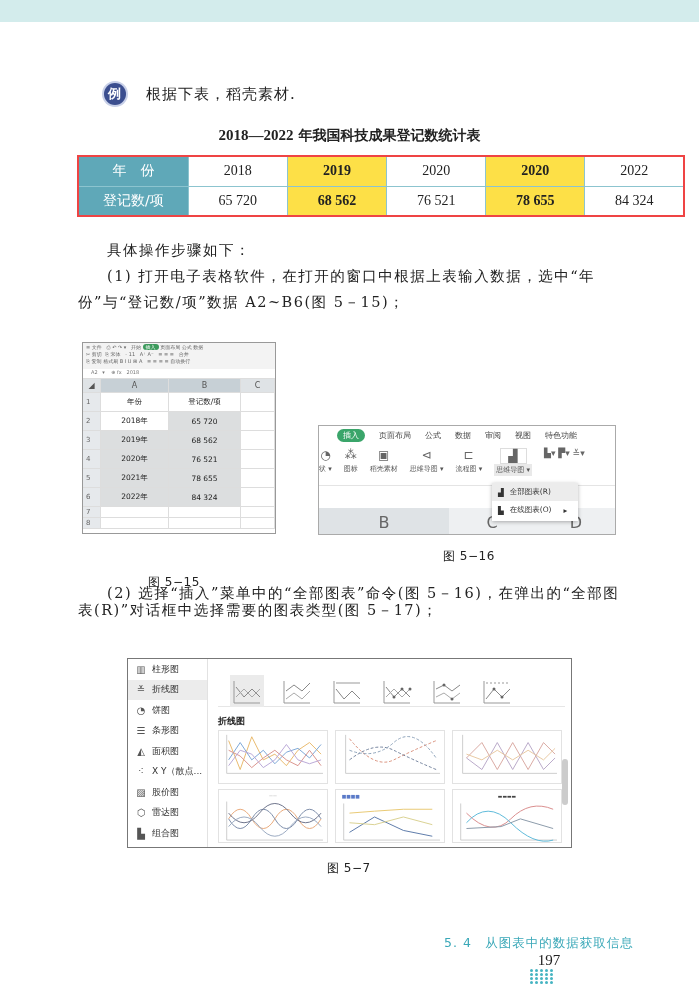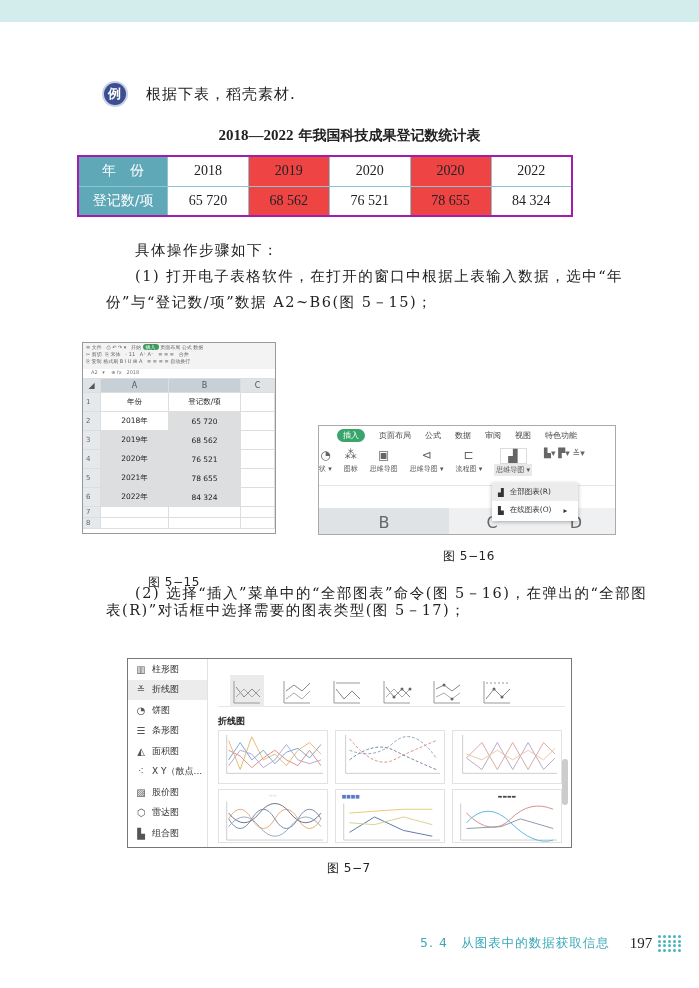--- a/index.html
+++ b/index.html
@@ -7,26 +7,26 @@
          font-family: "DejaVu Serif", serif; color: #222; }
   .topband { position: absolute; left: 0; top: 0; width: 699px; height: 22px; background: #d3ecec; }
 
   .example-line { position: absolute; left: 104px; top: 83px; display: flex; align-items: center; font-size: 15px; letter-spacing: 1px; }
   .ex-badge { width: 22px; height: 22px; border-radius: 50%; background: #3b4e8f; color: #fff; font-size: 13px; font-weight: bold;
               display: flex; align-items: center; justify-content: center; margin-right: 20px; box-shadow: 0 0 0 2px #c8d0e8; }
 
   .table-title { position: absolute; left: 0; width: 699px; top: 127px; text-align: center; font-size: 14px; font-weight: bold; font-family: "DejaVu Sans", sans-serif; }
   .table-title .num { font-family: "Liberation Serif", serif; font-size: 15px; }
 
-  table.data { position: absolute; left: 77px; top: 155px; border-collapse: collapse; width: 496px; height: 61px; border: 2px solid #a21caf; }
+  table.data { position: absolute; left: 77px; top: 155px; border-collapse: collapse; width: 608px; height: 61px; border: 2px solid #ef4444; }
   table.data td { border: 1px solid #8cc4cf; text-align: center; font-family: "Liberation Serif", serif; font-size: 14px; height: 30px; width: 89px; }
   table.data td.hdr { background: #5fa8b8; color: #fff; font-family: "DejaVu Sans", sans-serif; width: 99px; font-size: 14px; }
-  table.data td.alt { background: #ef4444; }
-
-  .para { position: absolute; left: 78px; font-size: 14.5px; letter-spacing: 1.5px; line-height: 26px; width: 545px; margin-left: 28px; }
+  table.data td.alt { background: #fde047; font-weight: bold; }
+
+  .para { position: absolute; left: 78px; font-size: 14.5px; letter-spacing: 1.5px; line-height: 26px; width: 545px; }
 
   
   .fig15 { position: absolute; left: 82px; top: 342px; width: 194px; height: 192px; border: 1px solid #999; background: #fff; overflow: hidden; font-family: "DejaVu Sans", sans-serif; }
   .ribbon15 { height: 26px; background: #f3f3f3; font-size: 5px; color: #666; padding: 1px 3px; line-height: 7px; white-space: nowrap; overflow: hidden; }
   .ribbon15 .ins { background: #3c9a5c; color: #fff; padding: 0 3px; border-radius: 3px; }
   .formula15 { height: 10px; font-size: 5px; color: #777; padding-left: 8px; border-bottom: 1px solid #ddd; }
   .grid15 { display: grid; grid-template-columns: 18px 68px 72px 34px; font-size: 7.5px; }
   .grid15 div { border-right: 1px solid #ddd; border-bottom: 1px solid #ddd; height: 19px; display: flex; align-items: center; justify-content: center; }
   .grid15 .ch { background: #dfe3e6; color: #555; height: 14px; font-size: 8px; }
   .grid15 .ch.sel { background: #c7d0d6; }
@@ -59,21 +59,21 @@
   .side17 .ic { font-size: 10px; color: #555; width: 12px; text-align: center; }
   .main17 { position: absolute; left: 82px; top: 0; width: 363px; height: 190px; }
   .thumbs17 { display: flex; gap: 16px; padding: 16px 0 0 12px; height: 48px; border-bottom: 1px solid #e6e6e6; margin: 0 8px; }
   .thumb { width: 34px; height: 32px; }
   .thumb.sel { background: #ebebeb; }
   .sect17 { font-size: 9px; font-weight: bold; padding: 8px 0 2px 8px; }
   .cards17 { display: grid; grid-template-columns: repeat(3, 112px); gap: 5px; padding-left: 8px; }
   .card { height: 54px; border: 1px solid #e2e2e2; background: #fff; overflow: hidden; }
   .scroll17 { position: absolute; right: 5px; top: 100px; width: 6px; height: 46px; background: #ccc; border-radius: 3px; }
 
-  .footer { position: absolute; top: 935px; left: 420px; display: flex; font-family: "DejaVu Sans", sans-serif; }
+  .footer { position: absolute; top: 935px; left: 444px; display: flex; align-items: center; font-family: "DejaVu Sans", sans-serif; flex-direction: column; }
   .footer .sec { color: #3aa8b8; font-size: 12.5px; letter-spacing: 1px; }
   .footer .pg { font-family: "Liberation Serif", serif; font-size: 15px; margin-left: 20px; color: #222; }
   .dots { margin-left: 6px; display: grid; grid-template-columns: repeat(5, 4px); gap: 1px; }
   .dots span { width: 3px; height: 3px; border-radius: 50%; background: #46b4c2; }
 </style>
 </head>
 <body>
 
 <div class="topband"></div>
 
@@ -179,21 +179,21 @@
     <div class="tool">
         <span class="ic">◔</span>
         <span class="lbl">状 ▾</span>
       </div>
     <div class="tool">
         <span class="ic">⁂</span>
         <span class="lbl">图标</span>
       </div>
     <div class="tool">
         <span class="ic">▣</span>
-        <span class="lbl">思维导图</span>
+        <span class="lbl">稻壳素材</span>
       </div>
     <div class="tool">
         <span class="ic">⊲</span>
         <span class="lbl">思维导图 ▾</span>
       </div>
     <div class="tool">
         <span class="ic">⊏</span>
         <span class="lbl">流程图 ▾</span>
       </div>
     <div class="tool hl">

